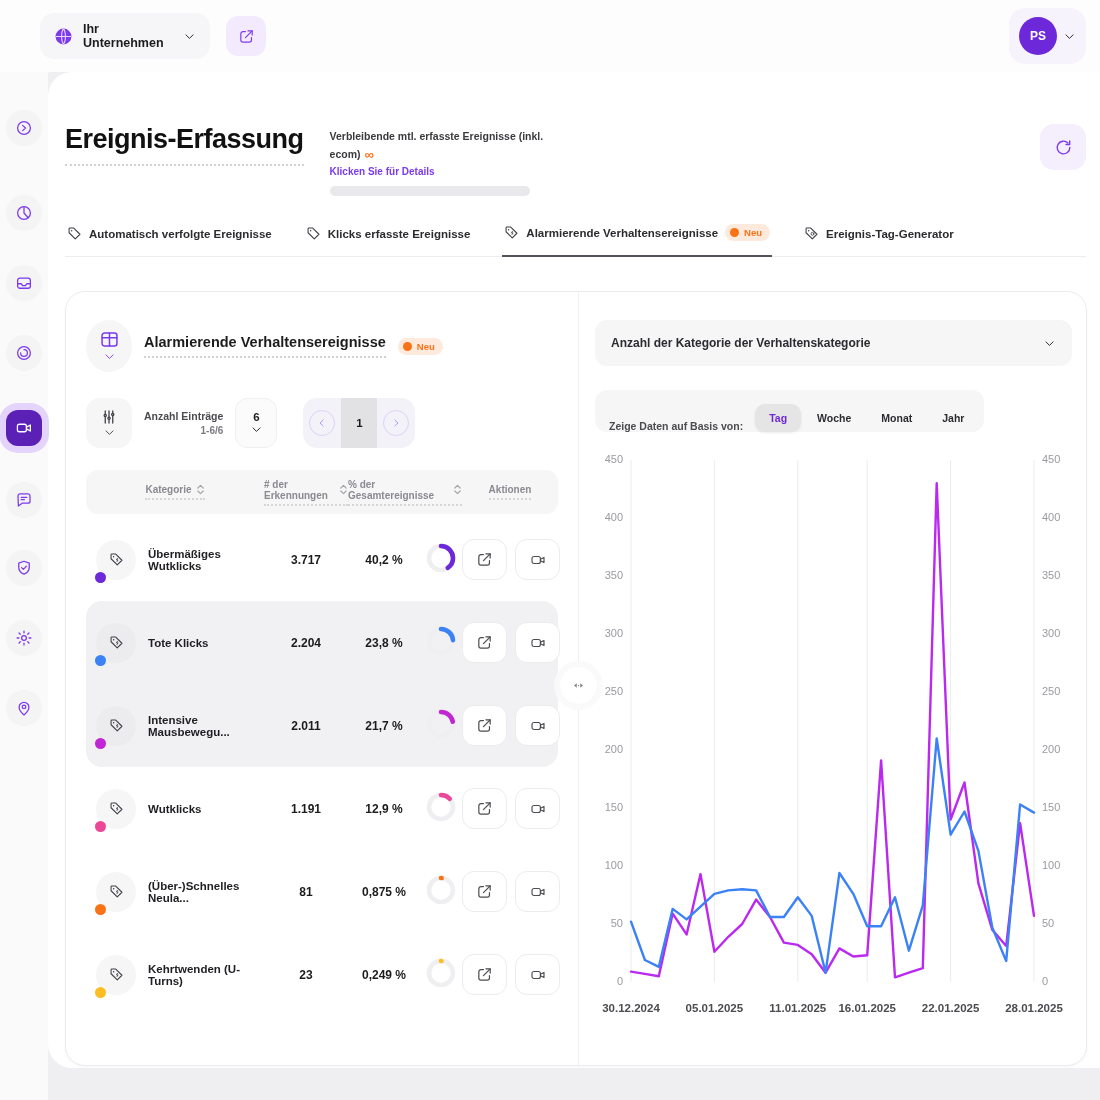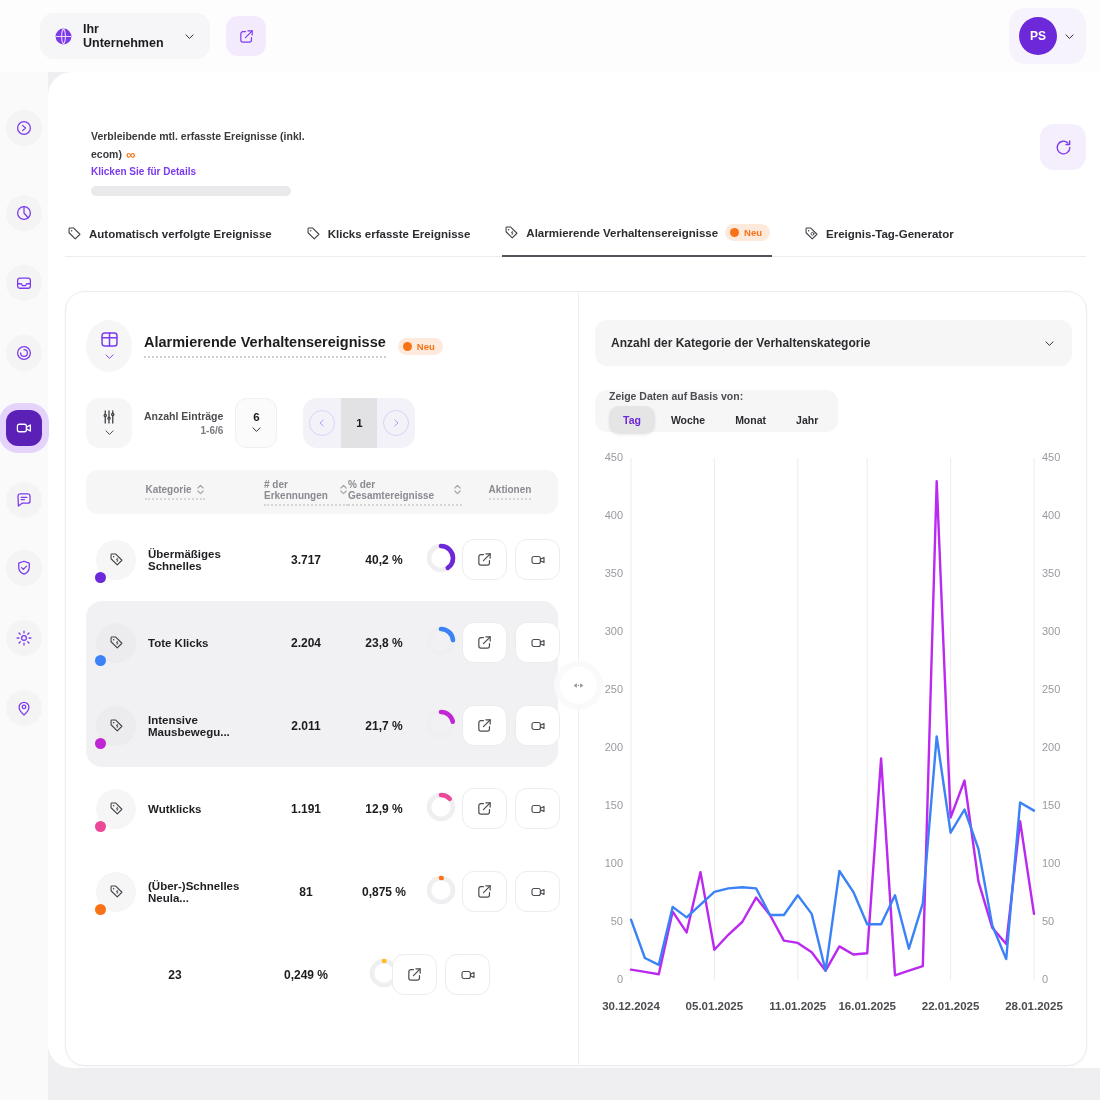--- a/index.html
+++ b/index.html
@@ -107,22 +107,22 @@
   .donut { justify-self:center; cursor:default; }
   .acts { justify-self:center; display:flex; gap:8px; }
   .act-btn { width:45px; height:41px; border-radius:12px; background:#fff; border:1px solid #ececee;
     color:#4b4b50; display:flex; align-items:center; justify-content:center; cursor:pointer; }
 
   
   .right-panel { position:absolute; left:513px; top:0; width:509px; height:100%; padding:22px 16px; }
   .rp-head { height:46px; background:#f6f6f7; border-radius:12px; display:flex; align-items:center;
     padding:0 16px; margin-top:6px; cursor:pointer; }
   .rp-title { font-size:12px; font-weight:700; color:#2c2c30; flex:1; }
-  .rp-basis { margin-top:24px; display:inline-flex; align-items:flex-start; background:#f6f6f7; border-radius:12px;
-    height:42px; padding:0 6px 0 14px; gap:4px;flex-direction:column; }
+  .rp-basis { margin-top:24px; display:inline-flex; align-items:flex-end; background:#f6f6f7; border-radius:12px;
+    height:42px; padding:0 6px 0 14px; gap:4px; }
   .basis-lbl { font-size:10.5px; font-weight:600; color:#4b4b50; margin-right:8px; }
   .basis-opt { font-size:10.5px; font-weight:700; color:#2c2c30; padding:8px 14px; border-radius:10px; cursor:pointer; }
   .basis-opt.active { background:#e5e5e5; color:#6d28d9; box-shadow:0 1px 3px rgba(0,0,0,0.08); }
   .chart-wrap { margin-top:8px; }
   .chart-wrap svg text { font-family:"Liberation Sans","DejaVu Sans",sans-serif; }
 </style>
 </head>
 <body>
 
 <div class="topbar">
@@ -237,20 +237,21 @@
         <svg width="18" height="18" viewBox="0 0 24 24" fill="none" stroke="currentColor" stroke-width="1.7" stroke-linecap="round" stroke-linejoin="round">
           <path d="M12 21.2s-6.5-5.4-6.5-10.2A6.5 6.5 0 0 1 18.5 11c0 4.8-6.5 10.2-6.5 10.2z"></path>
           <circle cx="12" cy="10.5" r="2.4"></circle>
         </svg>
       </span>
     </div>
   </div>
 
 <div class="main-card">
   <div class="hdr">
+    <div class="page-title">Ereignis-Erfassung</div>
     <div class="quota">
       <span class="quota-label">Verbleibende mtl. erfasste Ereignisse (inkl. ecom)</span><span class="quota-inf">∞</span>
       <div class="quota-link">Klicken Sie für Details</div>
       <div class="quota-bar"></div>
     </div>
     <div class="refresh-btn" id="ic-refresh">
         <span style="display: flex;">
           <svg width="19" height="19" viewBox="0 0 24 24" fill="none" stroke="currentColor" stroke-width="1.7" stroke-linecap="round" stroke-linejoin="round">
             <path d="M20 12a8 8 0 1 1-2.4-5.7"></path>
             <path d="M19.8 3.6v4.6h-4.6"></path>
@@ -411,21 +412,21 @@
           <div class="t-row">
             <div class="cat">
               <div class="cat-ic">
                 <svg width="15" height="15" viewBox="0 0 24 24" fill="none" stroke="currentColor" stroke-width="1.7" stroke-linecap="round" stroke-linejoin="round">
                   <path d="M3.3 10.8V4.5c0-.7.5-1.2 1.2-1.2h6.3l9.9 9.9-7.5 7.5z"></path>
                   <circle cx="7.4" cy="7.4" r="1.2" fill="currentColor" stroke="none"></circle>
                   <path d="M13.5 10l-1.6 2.6h2.6L12.9 15.2" stroke-width="1.4"></path>
                 </svg>
                 <span class="cat-dot" style="background: rgb(109, 40, 217);"></span>
               </div>
-              <span class="cat-name">Übermäßiges Schnelles</span>
+              <span class="cat-name">Übermäßiges Wutklicks</span>
             </div>
             <div class="cnt">3.717</div>
             <div class="pct">40,2 %</div>
             <div class="donut"><svg width="30" height="30" viewBox="0 0 30 30">
     <circle cx="15" cy="15" r="12" fill="none" stroke="#efeff1" stroke-width="4.6"></circle>
     <circle cx="15" cy="15" r="12" fill="none" stroke="#6D28D9" stroke-width="4.6" stroke-linecap="round" stroke-dasharray="30.3 75.4" transform="rotate(-90 15 15)"></circle>
               </svg></div>
             <div class="acts">
               <div class="act-btn">
                 <svg width="17" height="17" viewBox="0 0 24 24" fill="none" stroke="currentColor" stroke-width="1.7" stroke-linecap="round" stroke-linejoin="round">
@@ -572,20 +573,31 @@
               </div>
               <div class="act-btn">
                 <svg width="16" height="16" viewBox="0 0 24 24" fill="none" stroke="currentColor" stroke-width="1.7" stroke-linecap="round" stroke-linejoin="round">
                   <rect x="3" y="6.8" width="12.6" height="10.4" rx="3"></rect>
                   <path d="M15.6 11l5.4-2.8v7.6L15.6 13"></path>
                 </svg>
               </div>
             </div>
           </div>
           <div class="t-row">
+            <div class="cat">
+              <div class="cat-ic">
+                <svg width="15" height="15" viewBox="0 0 24 24" fill="none" stroke="currentColor" stroke-width="1.7" stroke-linecap="round" stroke-linejoin="round">
+                  <path d="M3.3 10.8V4.5c0-.7.5-1.2 1.2-1.2h6.3l9.9 9.9-7.5 7.5z"></path>
+                  <circle cx="7.4" cy="7.4" r="1.2" fill="currentColor" stroke="none"></circle>
+                  <path d="M13.5 10l-1.6 2.6h2.6L12.9 15.2" stroke-width="1.4"></path>
+                </svg>
+                <span class="cat-dot" style="background: rgb(251, 191, 36);"></span>
+              </div>
+              <span class="cat-name">Kehrtwenden (U-Turns)</span>
+            </div>
             <div class="cnt">23</div>
             <div class="pct">0,249 %</div>
             <div class="donut"><svg width="30" height="30" viewBox="0 0 30 30">
     <circle cx="15" cy="15" r="12" fill="none" stroke="#efeff1" stroke-width="4.6"></circle>
     <circle cx="15" cy="15" r="12" fill="none" stroke="#FBBF24" stroke-width="4.6" stroke-linecap="round" stroke-dasharray="0.5 75.4" transform="rotate(-90 15 15)"></circle>
               </svg></div>
             <div class="acts">
               <div class="act-btn">
                 <svg width="17" height="17" viewBox="0 0 24 24" fill="none" stroke="currentColor" stroke-width="1.7" stroke-linecap="round" stroke-linejoin="round">
                   <path d="M10.5 5H7a3 3 0 0 0-3 3v9a3 3 0 0 0 3 3h9a3 3 0 0 0 3-3v-3.5"></path>

